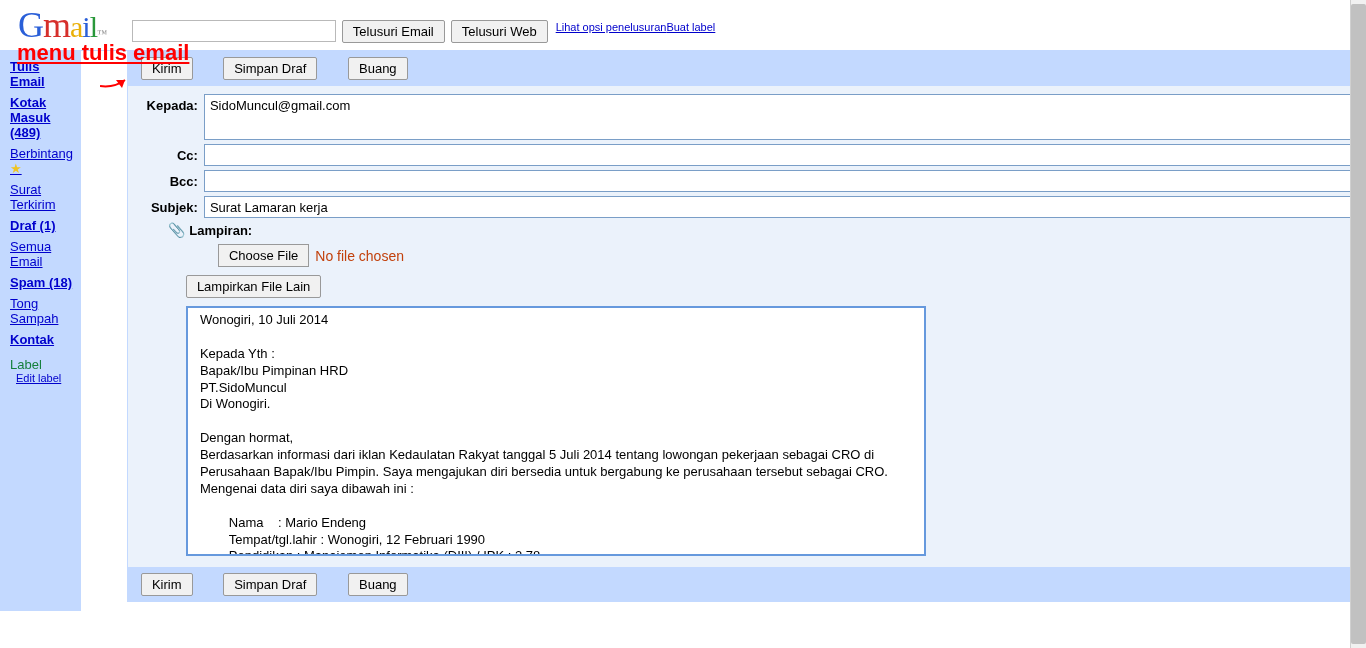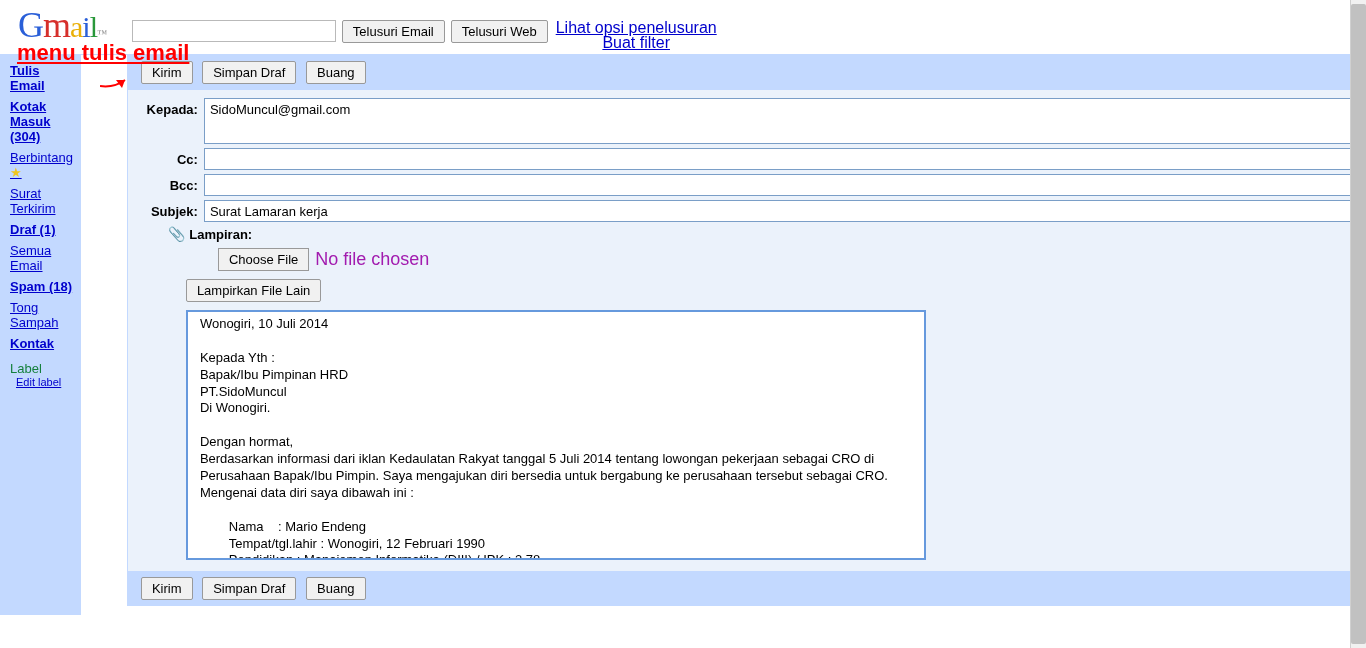--- a/index.html
+++ b/index.html
@@ -4,47 +4,47 @@
 <style>
   * { box-sizing: border-box; }
   body { margin:0; font-family: Arial, sans-serif; font-size:13px; background:#fff; width:1366px; }
   a { color:#0000cc; }
   .header { display:flex; align-items:flex-start; padding:4px 10px 0 18px; }
   .logo { font-family: Georgia, "Times New Roman", serif; font-size:36px; font-weight:500; letter-spacing:-1px; display:flex; align-items:baseline;}
   .logo span { display:inline-block; }
   .searchbar { margin-left:26px; margin-top:16px; display:flex; align-items:flex-start; }
   .searchbar input[type=text]{ width:204px; height:22px; border:1px solid #b9b9b9; font-size:13px; padding:2px 4px; }
   button.btn { font-family: Arial; font-size:13px; padding:3px 10px; background:#f1f1f1; border:1px solid #999; border-radius:2px; margin-left:6px; cursor:pointer;}
-  .search-links { margin-left:8px; margin-top:0; font-size:16px; display:flex; flex-direction:column;text-align:center; }
+  .search-links { margin-left:8px; margin-top:0; font-size:11px; display:flex; flex-direction:row; }
   .search-links a { text-decoration:underline; line-height:15px; }
   .annot { color:#ff0000; font-weight:bold; font-size:22px; position:absolute; left:17px; top:40px;text-decoration:underline; }
   .arrow { position:absolute; left:100px; top:66px; }
   .arrow-line { stroke:#ff0000; stroke-width:2; fill:none; }
   .arrow-head { fill:#ff0000; }
   .app { display:flex; margin-top:4px; border-top:1px solid #c3d9ff;gap:46px;}
   .sidebar { width:124px; background:#c3d9ff; padding:8px 8px 8px 10px; min-height:560px;}
   .sidebar a { display:block; text-decoration:underline; margin-bottom:6px; font-size:13px; color:#0000cc;}
   .sidebar a.bold { font-weight:bold; }
   .sidebar .lbl { color:#15803d; margin-top:10px; font-size:13px;}
   .sidebar .editlabel { font-size:11px; margin-left:6px; display:block;}
   .main { flex:1; }
   .toolbar { background:#c3d9ff; padding:6px 8px; }
-  .toolbar button { margin-right:0;}
+  .toolbar button { margin-right:21px;}
   .compose-area { background:#ebf2fb; padding:4px 0 8px 0; border-left:1px solid #c3d9ff; }
   .row { display:flex; align-items:flex-start; margin:4px 0; }
   .row .label { width:76px; text-align:right; font-weight:bold; padding-right:6px; padding-top:4px; color:#000; }
   .row textarea, .row input[type=text] { border:1px solid #7a9ec7; background:#fff; font-family:Arial; font-size:13px; padding:3px 5px; }
   .to-field { width:1248px; height:46px; resize:both; overflow:auto;}
   .cc-field, .bcc-field, .subj-field { width:1310px; height:22px; }
   .attach-row { display:flex; align-items:center; margin-left:40px; margin-top:4px;}
   .clip { font-size:14px; color:#555; margin-right:4px;}
   .attach-label { font-weight:bold; }
   .file-row { margin-left:90px; margin-top:6px; display:flex; align-items:center;}
   .file-btn { padding:3px 10px; background:#f1f1f1; border:1px solid #999; font-size:13px; cursor:pointer;}
-  .file-chosen { margin-left:6px; color:#a21caf; font-size:18px;text-align:center;}
+  .file-chosen { margin-left:6px; color:#c2410c; font-size:14px;text-align:center;}
   .attach-more { margin-left:58px; margin-top:8px; }
   .body-field { width:740px; height:250px; margin-left:58px; margin-top:8px; border:2px solid #6699dd; padding:4px 12px; font-family:Arial; font-size:13px; line-height:1.3; overflow-y:scroll; resize:none; background:#fff;}
   .star { color:#f0c420; font-size:13px; }
   .vsc { position:absolute; right:0; top:0; width:16px; height:648px; background:#f1f1f1; border-left:1px solid #d0d0d0;}
   .vsc-thumb { background:#c1c1c1; width:100%; height:640px; border-radius:2px; margin-top:4px;}
 </style>
 </head>
 <body>
 
 <div class="header">
@@ -55,35 +55,35 @@
       <span style="color:#2a5fd8; font-size:30px;">i</span>
       <span style="color:#29983a; font-size:30px;">l</span>
       <span style="color:#888; font-size:10px; vertical-align:top;">™</span>
   </div>
   <div class="searchbar">
     <input type="text" value="" style="">
     <button class="btn">Telusuri Email</button>
     <button class="btn">Telusuri Web</button>
     <div class="search-links">
       <a href="#">Lihat opsi penelusuran</a>
-      <a href="#">Buat filter</a>
+      <a href="#">Buat label</a>
     </div>
   </div>
 </div>
 
 <div class="annot">menu tulis email</div>
 <svg class="arrow" width="40" height="30">
   <path class="arrow-line" d="M0 20 Q 14 22 25 14"></path>
   <polygon class="arrow-head" points="25,14 16,14 22,22"></polygon>
 </svg>
 
 <div class="app">
   <div class="sidebar">
     <a href="#" class="bold">Tulis Email</a>
-    <a href="#" class="bold">Kotak Masuk (304)</a>
+    <a href="#" class="bold">Kotak Masuk (489)</a>
     <a href="#"><span>Berbintang</span> <span class="star">★</span></a>
     <a href="#">Surat Terkirim</a>
     <a href="#" class="bold">Draf (1)</a>
     <a href="#">Semua Email</a>
     <a href="#" class="bold">Spam (18)</a>
     <a href="#">Tong Sampah</a>
     <a href="#" class="bold" style="margin-top:0;">Kontak</a>
     <div class="lbl">Label</div>
     <a href="#" class="editlabel">Edit label</a>
   </div>

